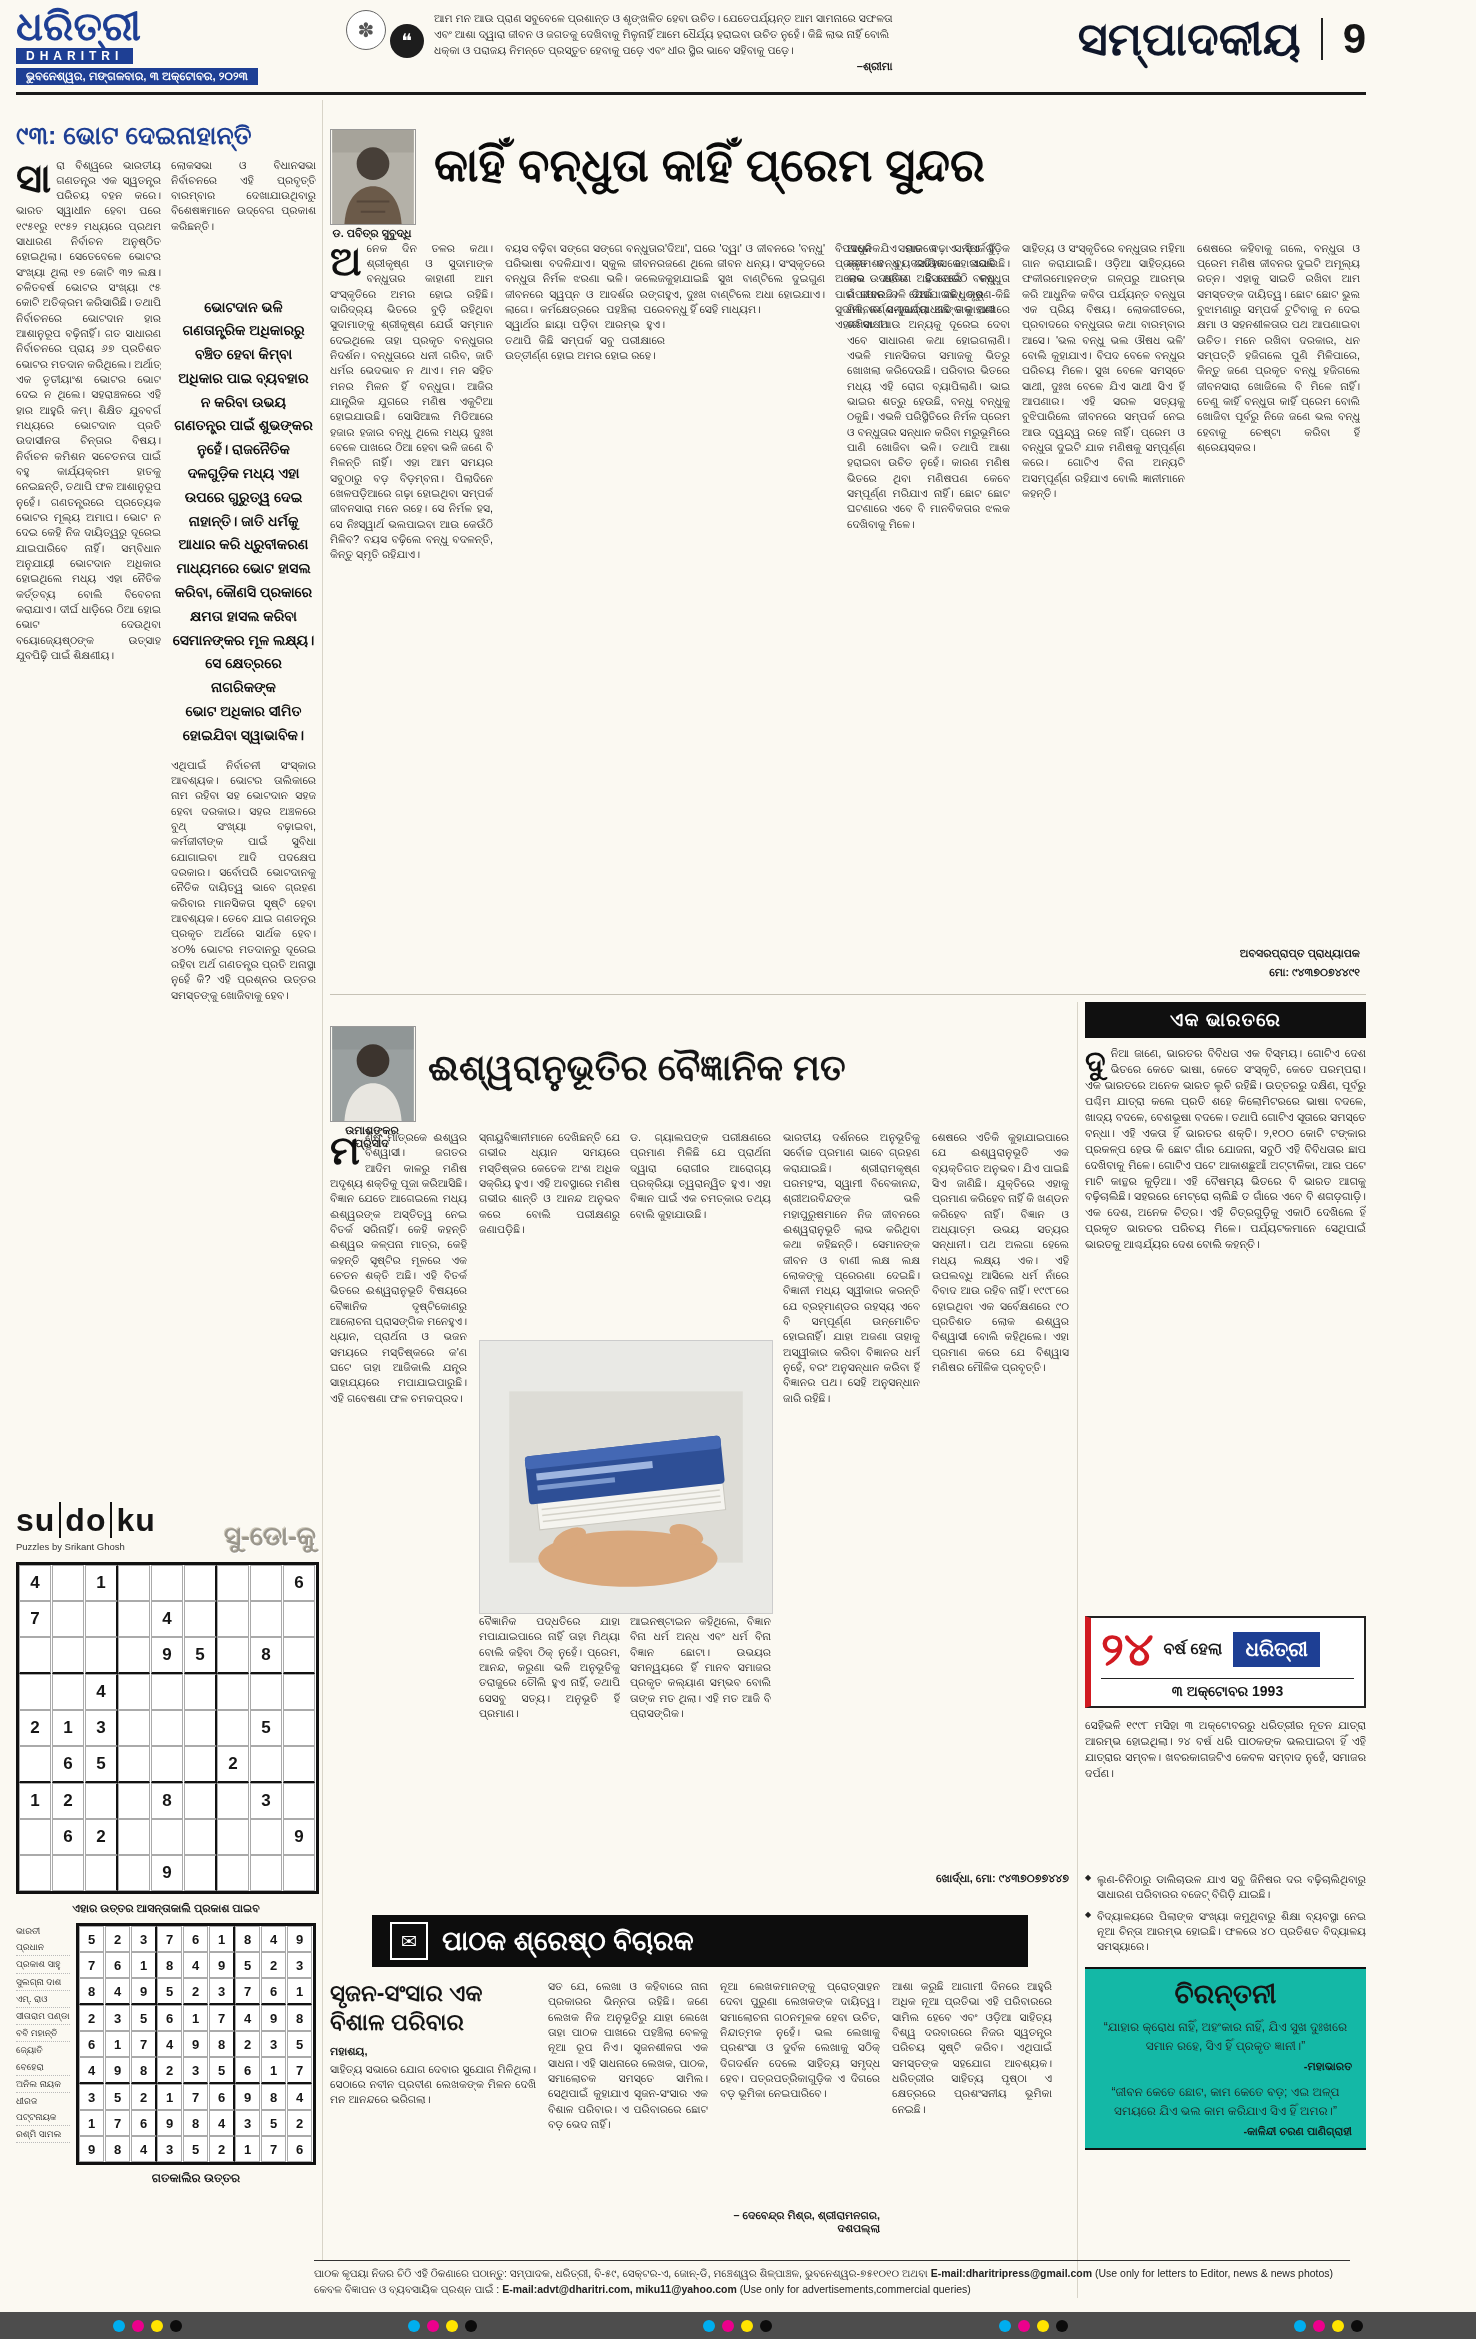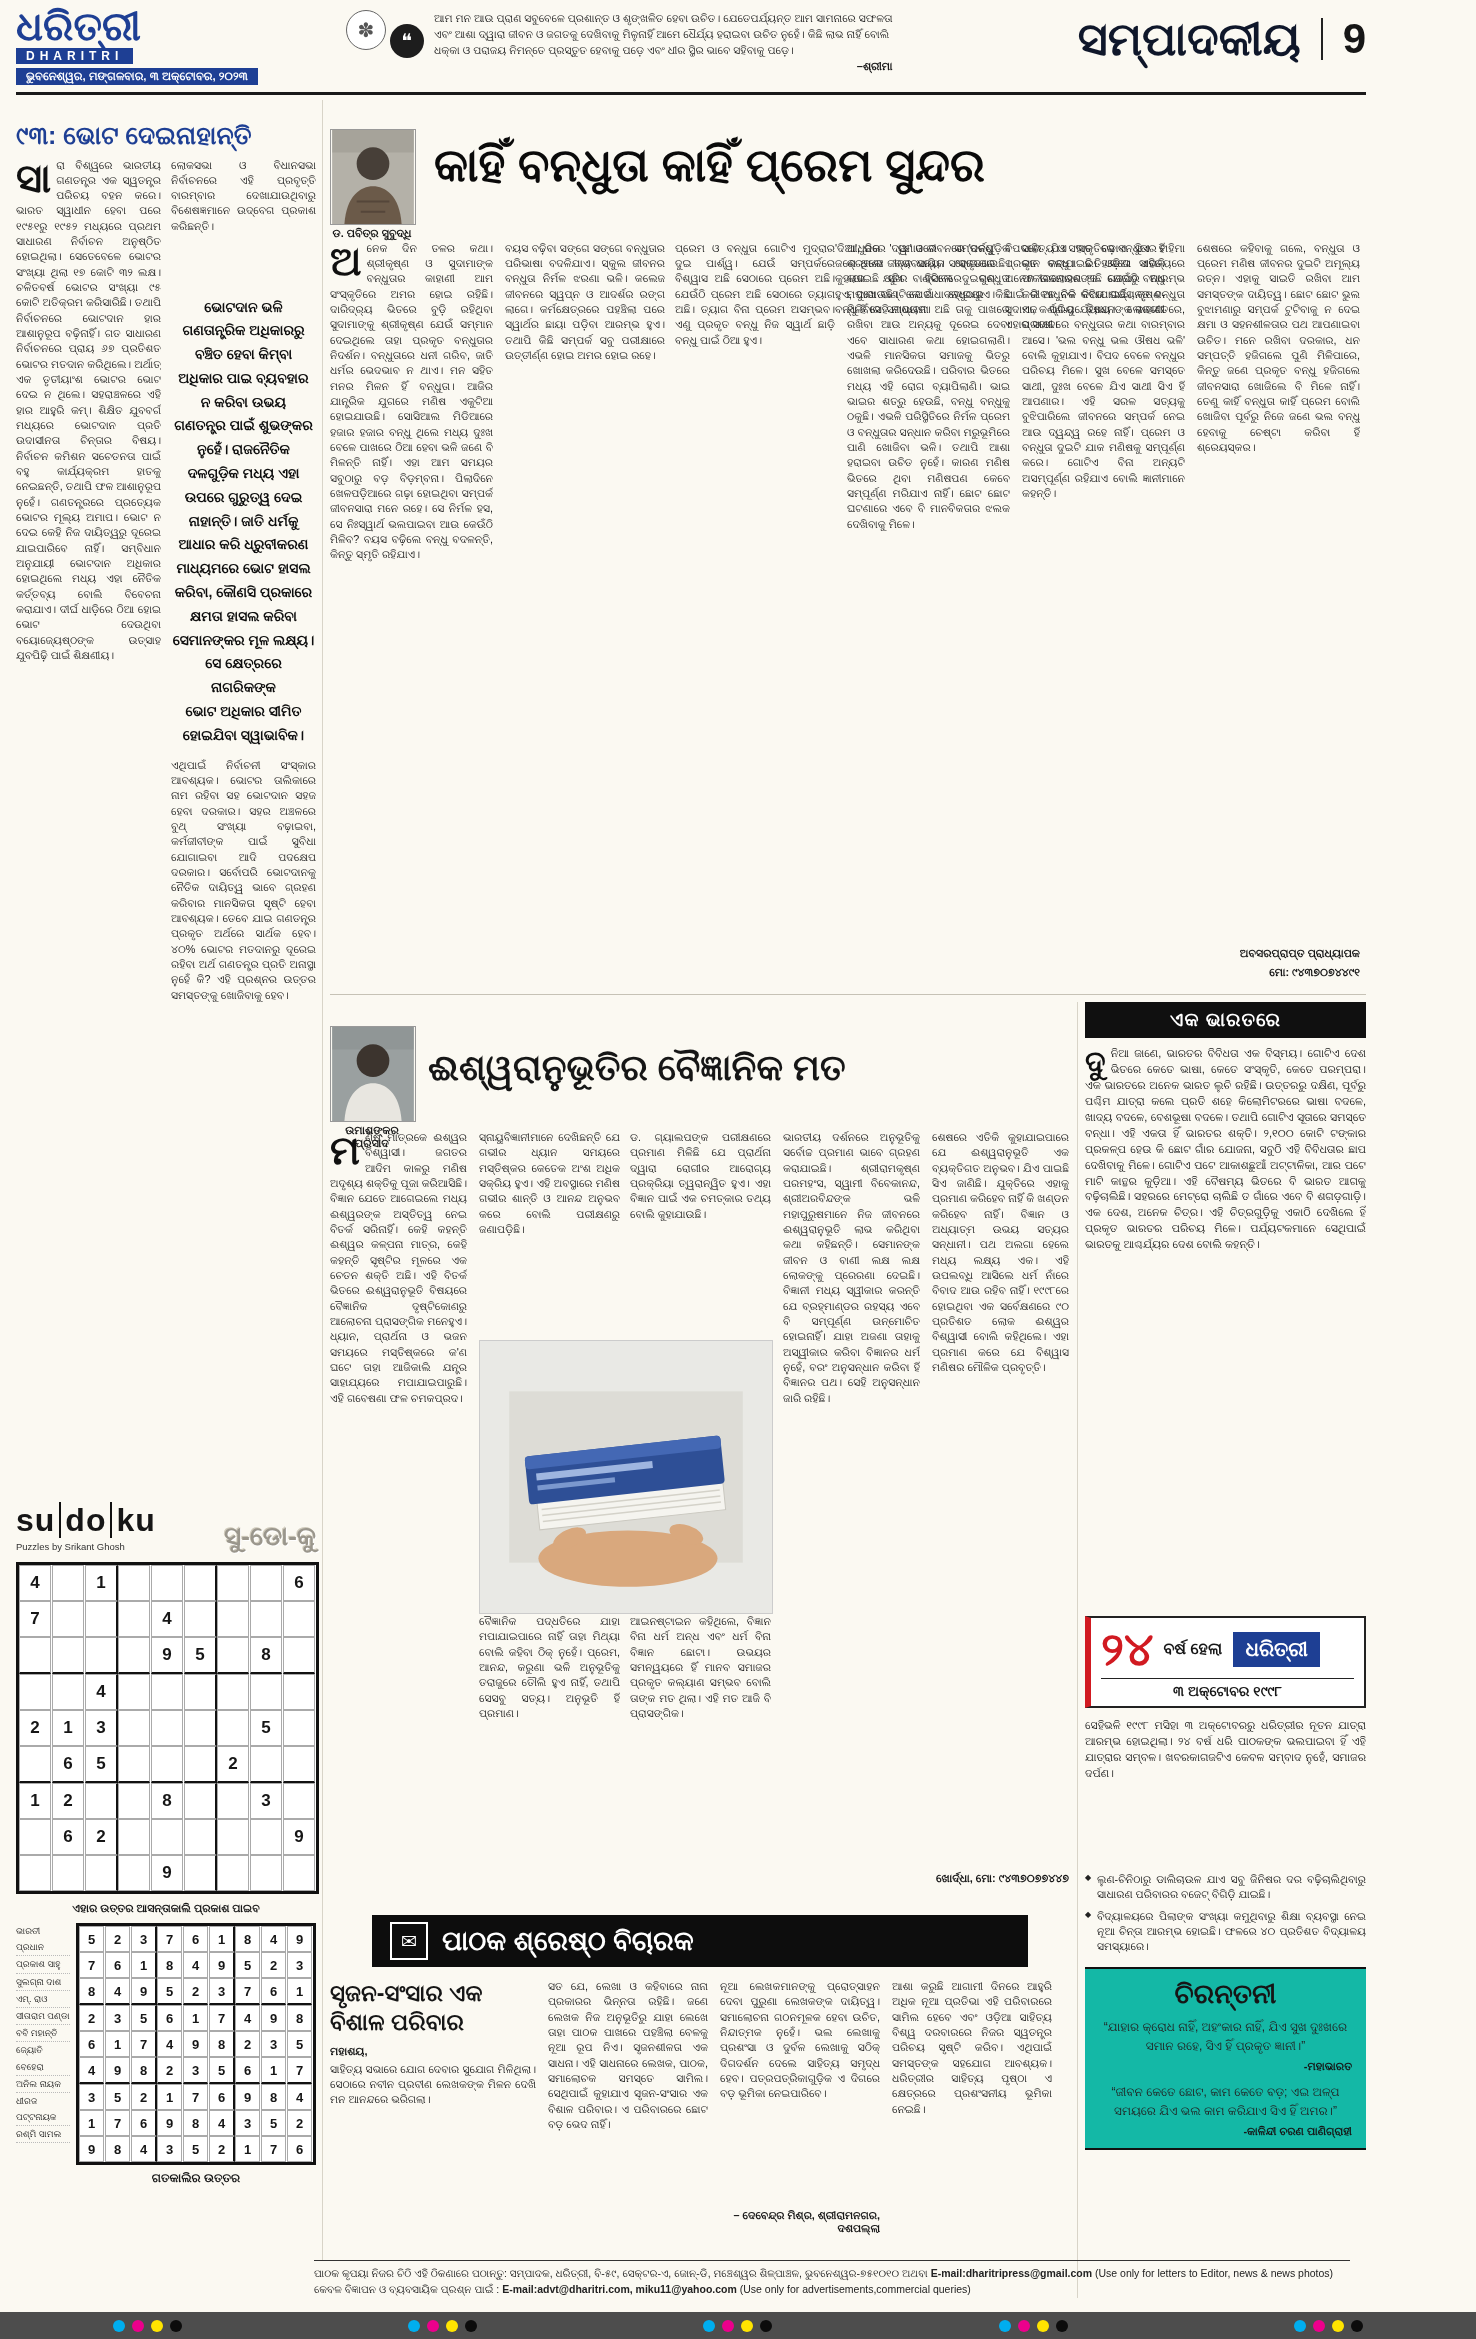--- a/index.html
+++ b/index.html
@@ -224,21 +224,20 @@
       </div>
       <h1 class="ma-headline">କାହିଁ ବନ୍ଧୁତା କାହିଁ ପ୍ରେମ ସୁନ୍ଦର</h1>
     </div>
     <div class="cols ma-body">
       <div class="ma-col bt">
         <span class="dc">ଅ</span><span>ନେକ ଦିନ ତଳର କଥା। ଶ୍ରୀକୃଷ୍ଣ ଓ ସୁଦାମାଙ୍କ ବନ୍ଧୁତାର କାହାଣୀ ଆମ ସଂସ୍କୃତିରେ ଅମର ହୋଇ ରହିଛି। ଦାରିଦ୍ର୍ୟ ଭିତରେ ବୁଡ଼ି ରହିଥିବା ସୁଦାମାଙ୍କୁ ଶ୍ରୀକୃଷ୍ଣ ଯେଉଁ ସମ୍ମାନ ଦେଇଥିଲେ ତାହା ପ୍ରକୃତ ବନ୍ଧୁତାର ନିଦର୍ଶନ। ବନ୍ଧୁତାରେ ଧନୀ ଗରିବ, ଜାତି ଧର୍ମର ଭେଦଭାବ ନ ଥାଏ। ମନ ସହିତ ମନର ମିଳନ ହିଁ ବନ୍ଧୁତା। ଆଜିର ଯାନ୍ତ୍ରିକ ଯୁଗରେ ମଣିଷ ଏକୁଟିଆ ହୋଇଯାଉଛି। ସୋସିଆଲ ମିଡିଆରେ ହଜାର ହଜାର ବନ୍ଧୁ ଥିଲେ ମଧ୍ୟ ଦୁଃଖ ବେଳେ ପାଖରେ ଠିଆ ହେବା ଭଳି ଜଣେ ବି ମିଳନ୍ତି ନାହିଁ। ଏହା ଆମ ସମୟର ସବୁଠାରୁ ବଡ଼ ବିଡ଼ମ୍ବନା। ପିଲାଦିନେ ଖେଳପଡ଼ିଆରେ ଗଢ଼ା ହୋଇଥିବା ସମ୍ପର୍କ ଜୀବନସାରା ମନେ ରହେ। ସେ ନିର୍ମଳ ହସ, ସେ ନିଃସ୍ୱାର୍ଥ ଭଲପାଇବା ଆଉ କେଉଁଠି ମିଳିବ? ବୟସ ବଢ଼ିଲେ ବନ୍ଧୁ ବଦଳନ୍ତି, କିନ୍ତୁ ସ୍ମୃତି ରହିଯାଏ।</span>
       </div>
       <div class="midwrap">
         <div class="mid-cols mid-top">
           <div class="mid-col bt">ବୟସ ବଢ଼ିବା ସଙ୍ଗେ ସଙ୍ଗେ ବନ୍ଧୁତାର ପରିଭାଷା ବଦଳିଯାଏ। ସ୍କୁଲ ଜୀବନର ବନ୍ଧୁତା ନିର୍ମଳ ଝରଣା ଭଳି। କଲେଜ ଜୀବନରେ ସ୍ୱପ୍ନ ଓ ଆଦର୍ଶର ରଙ୍ଗ ଲାଗେ। କର୍ମକ୍ଷେତ୍ରରେ ପହଞ୍ଚିଲା ପରେ ସ୍ୱାର୍ଥର ଛାୟା ପଡ଼ିବା ଆରମ୍ଭ ହୁଏ। ତଥାପି କିଛି ସମ୍ପର୍କ ସବୁ ପରୀକ୍ଷାରେ ଉତ୍ତୀର୍ଣ୍ଣ ହୋଇ ଅମର ହୋଇ ରହେ।</div>
-          <div class="mid-col bt">ପ୍ରେମ ଓ ବନ୍ଧୁତା ଗୋଟିଏ ମୁଦ୍ରାର ଦୁଇ ପାର୍ଶ୍ୱ। ଯେଉଁ ସମ୍ପର୍କରେ ବିଶ୍ୱାସ ଅଛି ସେଠାରେ ପ୍ରେମ ଅଛି। ଯେଉଁଠି ପ୍ରେମ ଅଛି ସେଠାରେ ତ୍ୟାଗ ଅଛି। ତ୍ୟାଗ ବିନା ପ୍ରେମ ଅସମ୍ଭବ। ଏଣୁ ପ୍ରକୃତ ବନ୍ଧୁ ନିଜ ସ୍ୱାର୍ଥ ଛାଡ଼ି ବନ୍ଧୁ ପାଇଁ ଠିଆ ହୁଏ।</div>
         </div>
         <div class="photo-sunset">
           <svg viewBox="0 0 330 292" preserveAspectRatio="none">
             <defs>
               <radialGradient id="sun" cx="55%" cy="38%" r="78%">
                 <stop offset="0%" stop-color="#fffbe0"></stop>
                   <stop offset="25%" stop-color="#ffe98a"></stop>
                 <stop offset="55%" stop-color="#f2b84b"></stop>
                   <stop offset="100%" stop-color="#a8631f"></stop>
               </radialGradient>
@@ -338,21 +337,21 @@
     <div class="rc-header">ଏକ ଭାରତରେ</div>
     <div class="rc-text rc-t1">
       <span class="dc" style="font-size:30px;line-height:28px;">ଦୁ</span><span>ନିଆ ଜାଣେ, ଭାରତର ବିବିଧତା ଏକ ବିସ୍ମୟ। ଗୋଟିଏ ଦେଶ ଭିତରେ କେତେ ଭାଷା, କେତେ ସଂସ୍କୃତି, କେତେ ପରମ୍ପରା। ଏକ ଭାରତରେ ଅନେକ ଭାରତ ଲୁଚି ରହିଛି। ଉତ୍ତରରୁ ଦକ୍ଷିଣ, ପୂର୍ବରୁ ପଶ୍ଚିମ ଯାତ୍ରା କଲେ ପ୍ରତି ଶହେ କିଲୋମିଟରରେ ଭାଷା ବଦଳେ, ଖାଦ୍ୟ ବଦଳେ, ବେଶଭୂଷା ବଦଳେ। ତଥାପି ଗୋଟିଏ ସୂତାରେ ସମସ୍ତେ ବନ୍ଧା। ଏହି ଏକତା ହିଁ ଭାରତର ଶକ୍ତି। ୨,୧୦୦ କୋଟି ଟଙ୍କାର ପ୍ରକଳ୍ପ ହେଉ କି ଛୋଟ ଗାଁର ଯୋଜନା, ସବୁଠି ଏହି ବିବିଧତାର ଛାପ ଦେଖିବାକୁ ମିଳେ। ଗୋଟିଏ ପଟେ ଆକାଶଛୁଆଁ ଅଟ୍ଟାଳିକା, ଆର ପଟେ ମାଟି କାନ୍ଥର କୁଡ଼ିଆ। ଏହି ବୈଷମ୍ୟ ଭିତରେ ବି ଭାରତ ଆଗକୁ ବଢ଼ିଚାଲିଛି। ସହରରେ ମେଟ୍ରୋ ଚାଲିଛି ତ ଗାଁରେ ଏବେ ବି ଶଗଡ଼ଗାଡ଼ି। ଏକ ଦେଶ, ଅନେକ ଚିତ୍ର। ଏହି ଚିତ୍ରଗୁଡ଼ିକୁ ଏକାଠି ଦେଖିଲେ ହିଁ ପ୍ରକୃତ ଭାରତର ପରିଚୟ ମିଳେ। ପର୍ଯ୍ୟଟକମାନେ ସେଥିପାଇଁ ଭାରତକୁ ଆଶ୍ଚର୍ଯ୍ୟର ଦେଶ ବୋଲି କହନ୍ତି।</span>
     </div>
     <div class="ad24">
       <div class="ad-row">
         <span class="ad-24">୨୪</span>
         <span class="ad-label">ବର୍ଷ ହେଲା</span>
         <span class="ad-logo">ଧରିତ୍ରୀ</span>
       </div>
-      <div class="ad-date">୩ ଅକ୍ଟୋବର ୧୯୯୮</div>
+      <div class="ad-date">୩ ଅକ୍ଟୋବର 1993</div>
     </div>
     <div class="rc-text rc-t2">ସେହିଭଳି ୧୯୯୮ ମସିହା ୩ ଅକ୍ଟୋବରରୁ ଧରିତ୍ରୀର ନୂତନ ଯାତ୍ରା ଆରମ୍ଭ ହୋଇଥିଲା। ୨୪ ବର୍ଷ ଧରି ପାଠକଙ୍କ ଭଲପାଇବା ହିଁ ଏହି ଯାତ୍ରାର ସମ୍ବଳ। ଖବରକାଗଜଟିଏ କେବଳ ସମ୍ବାଦ ନୁହେଁ, ସମାଜର ଦର୍ପଣ।</div>
     <div class="rb-list">
         <div class="rb-item">ଲୁଣ-ଚିନିଠାରୁ ଡାଲିଚାଉଳ ଯାଏ ସବୁ ଜିନିଷର ଦର ବଢ଼ିଚାଲିଥିବାରୁ ସାଧାରଣ ପରିବାରର ବଜେଟ୍ ବିଗିଡ଼ି ଯାଇଛି।</div>
         <div class="rb-item">ବିଦ୍ୟାଳୟରେ ପିଲାଙ୍କ ସଂଖ୍ୟା କମୁଥିବାରୁ ଶିକ୍ଷା ବ୍ୟବସ୍ଥା ନେଇ ନୂଆ ଚିନ୍ତା ଆରମ୍ଭ ହୋଇଛି। ଫଳରେ ୪୦ ପ୍ରତିଶତ ବିଦ୍ୟାଳୟ ସମସ୍ୟାରେ।</div>
       </div>
     <div class="chirantani">
       <div class="ch-title">ଚିରନ୍ତନୀ</div>
       <div class="ch-quote">“ଯାହାର କ୍ରୋଧ ନାହିଁ, ଅହଂକାର ନାହିଁ, ଯିଏ ସୁଖ ଦୁଃଖରେ ସମାନ ରହେ, ସିଏ ହିଁ ପ୍ରକୃତ ଜ୍ଞାନୀ।”</div>
       <div class="ch-attr">-ମହାଭାରତ</div>

